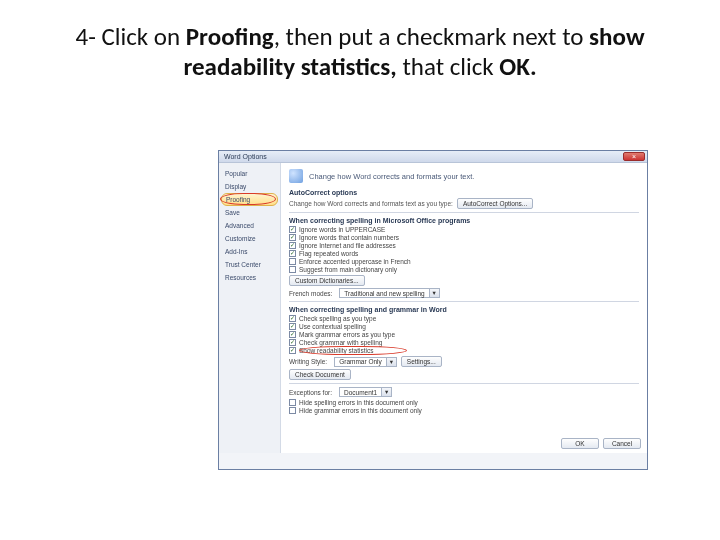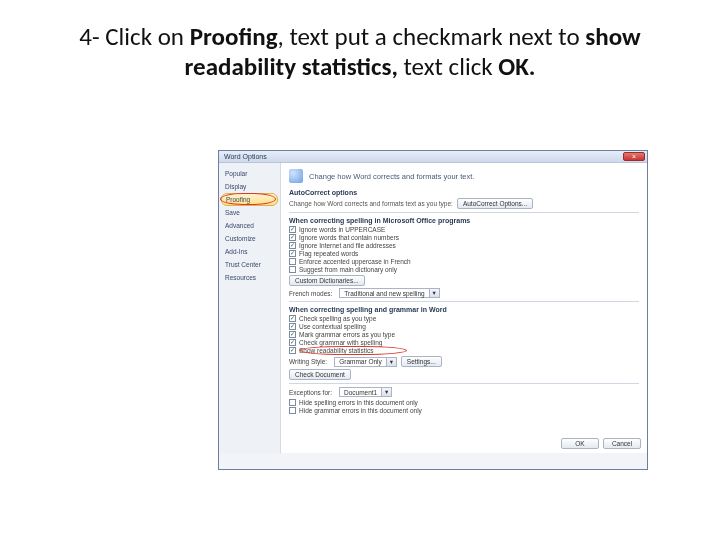--- a/index.html
+++ b/index.html
@@ -149,21 +149,21 @@
     position: absolute;
     bottom: 4px; right: 6px;
     display: flex; gap: 4px;
   }
   .button-bar .btn { width: 38px; }
 </style>
 </head>
 <body>
 
 <div class="instruction">
-  <span>4- Click on </span><span class="b">Proofing</span><span>, text put a checkmark next to </span><span class="b">show readability statistics,</span><span> text click </span><span class="b">OK.</span>
+  <span>4- Click on </span><span class="b">Proofing</span><span>, then put a checkmark next to </span><span class="b">show readability statistics,</span><span> that click </span><span class="b">OK.</span>
 </div>
 
 <div class="dialog">
   <div class="titlebar">
     <span class="title-text">Word Options</span>
     <div class="close-btn">×</div>
   </div>
   <div class="body-area">
     <div class="sidebar">
       <div class="nav-item">Popular</div>

